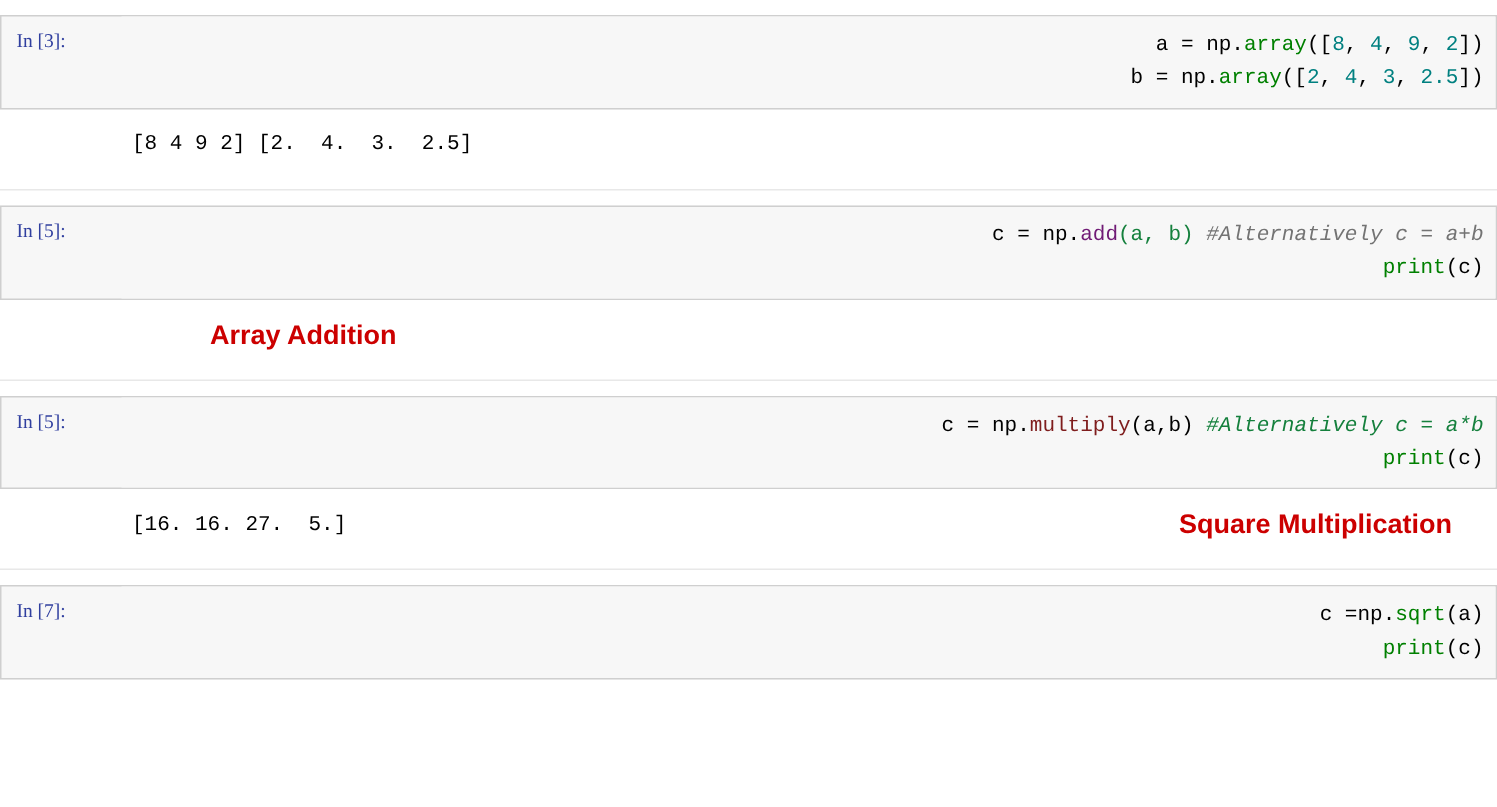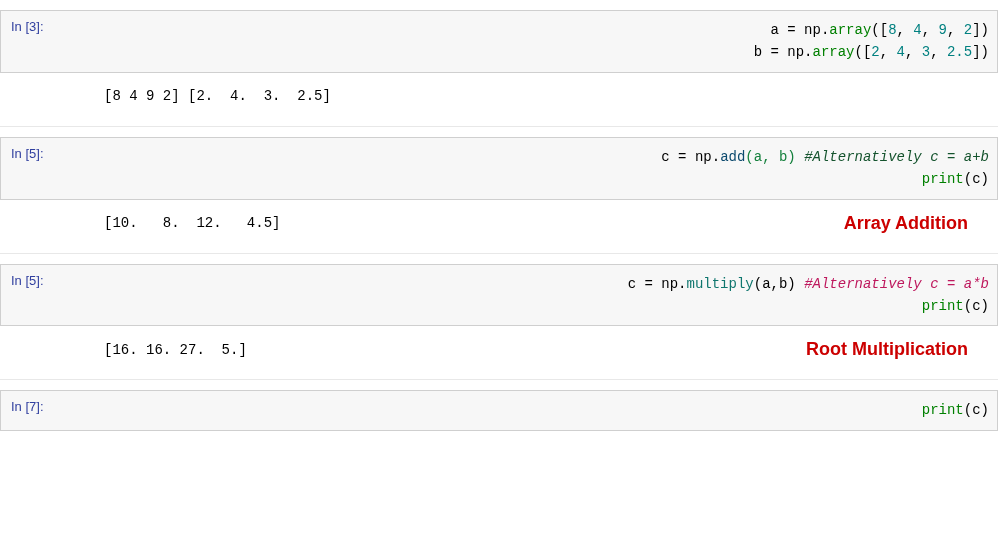--- a/index.html
+++ b/index.html
@@ -24,36 +24,36 @@
       border: 1px solid #cfcfcf;
       margin: 4px 0;
     }
 
     .cell-label {
       min-width: 80px;
       padding: 8px 10px;
       color: #303f9f;
       font-size: 13px;
       white-space: nowrap;
-      font-family: Liberation Sans, sans-serif;
+      font-family: Liberation Serif, serif;
     }
 
     .cell-code {
       padding: 8px 8px;
       flex: 1;
       background: #f7f7f7;
       line-height: 1.6;
       text-align: right;
     }
 
     .cell-output {
       display: flex;
       flex-direction: row;
       padding: 6px 0 10px 0;
-      margin-left: 16px;
+      margin-left: 0;
       align-items: center;
     }
 
     .output-label {
       min-width: 80px;
       padding: 6px 10px;
       color: transparent;
       font-size: 13px;
       font-family: 'Courier New', Courier, monospace;
     }
@@ -109,61 +109,63 @@
     </div>
   </div>
 
   <hr class="sep-line">
 
   <div class="cell-wrapper">
     <div class="cell-input">
       <div class="cell-label">In [5]:</div>
       <div class="cell-code">
         <div>
-          <span style="color:#000000;">c = np.</span><span style="color:#0c4a6e;">add</span><span style="color:#15803d;">(a, b) </span><span style="color:#14532d; font-style:italic;font-family:Liberation Mono, monospace;">#Alternatively c = a+b</span>
+          <span style="color:#000000;">c = np.</span><span style="color:#701a75;">add</span><span style="color:#15803d;">(a, b) </span><span style="color:#737373; font-style:italic;font-family:Liberation Mono, monospace;">#Alternatively c = a+b</span>
         </div>
         <div>
           <span style="color:#008000;">print</span><span style="color:#000000;">(c)</span>
         </div>
       </div>
     </div>
     <div class="cell-output">
       <div class="output-label">&nbsp;</div>
-      <div class="output-text">[10.&nbsp;&nbsp; 8.&nbsp; 12.&nbsp;&nbsp; 4.5]</div>
       <div class="annotation">Array Addition</div>
     </div>
   </div>
 
   <hr class="sep-line">
 
   <div class="cell-wrapper">
     <div class="cell-input">
       <div class="cell-label">In [5]:</div>
       <div class="cell-code">
         <div>
-          <span style="color:#000000;">c = np.</span><span style="color:#0f766e;">multiply</span><span style="color:#000000;">(a,b) </span><span style="color:#be185d; font-style:italic;">#Alternatively c = a*b</span>
+          <span style="color:#000000;">c = np.</span><span style="color:#7f1d1d;">multiply</span><span style="color:#000000;">(a,b) </span><span style="color:#15803d; font-style:italic;">#Alternatively c = a*b</span>
         </div>
         <div>
           <span style="color:#008000;">print</span><span style="color:#000000;">(c)</span>
         </div>
       </div>
     </div>
     <div class="cell-output">
       <div class="output-label">&nbsp;</div>
       <div class="output-text">[16. 16. 27.&nbsp; 5.]</div>
-      <div class="annotation">Root Multiplication</div>
+      <div class="annotation">Square Multiplication</div>
     </div>
   </div>
 
   <hr class="sep-line">
 
   <div class="cell-wrapper">
     <div class="cell-input">
       <div class="cell-label">In [7]:</div>
       <div class="cell-code">
         <div>
+          <span style="color:#000000;">c =np.</span><span style="color:#008000;">sqrt</span><span style="color:#000000;">(a)</span>
+        </div>
+        <div>
           <span style="color:#008000;">print</span><span style="color:#000000;">(c)</span>
         </div>
       </div>
     </div>
   </div>
 
 </div>
 
 </body></html>

